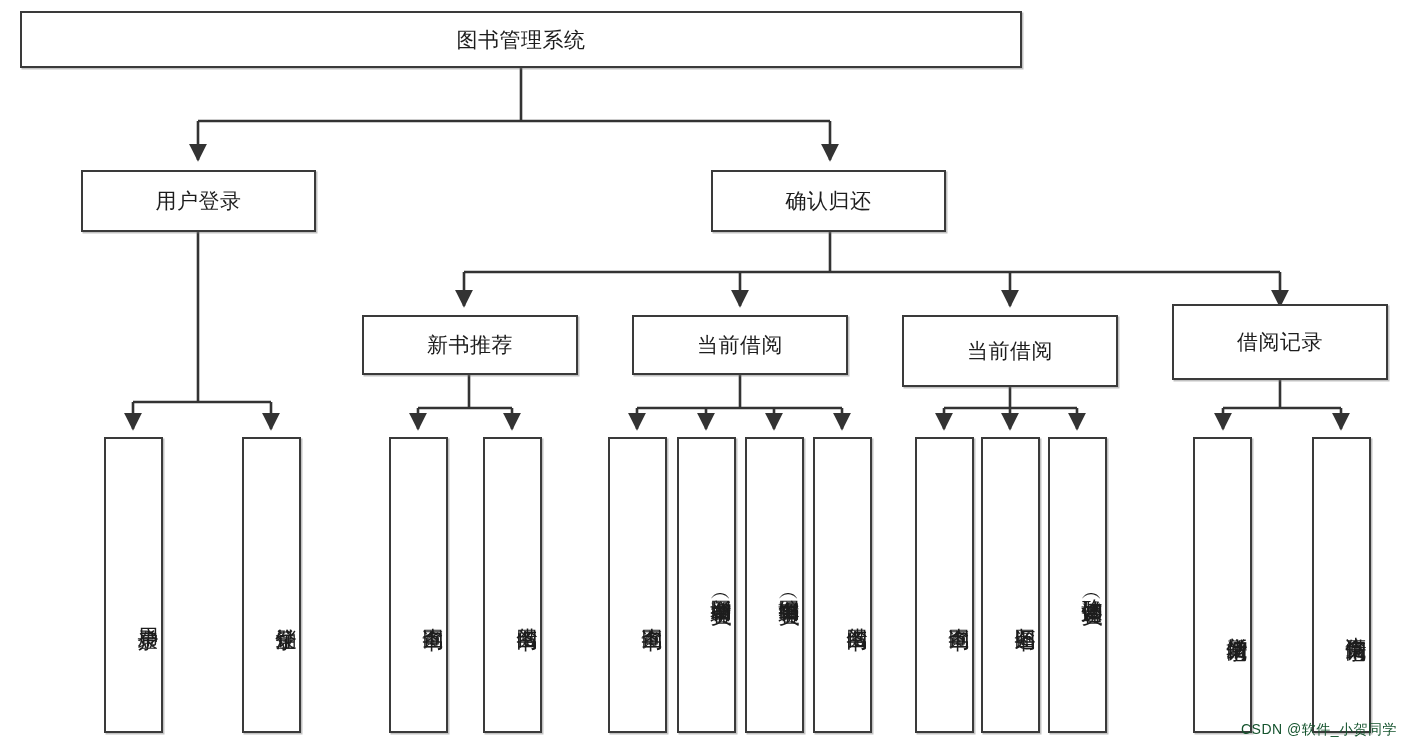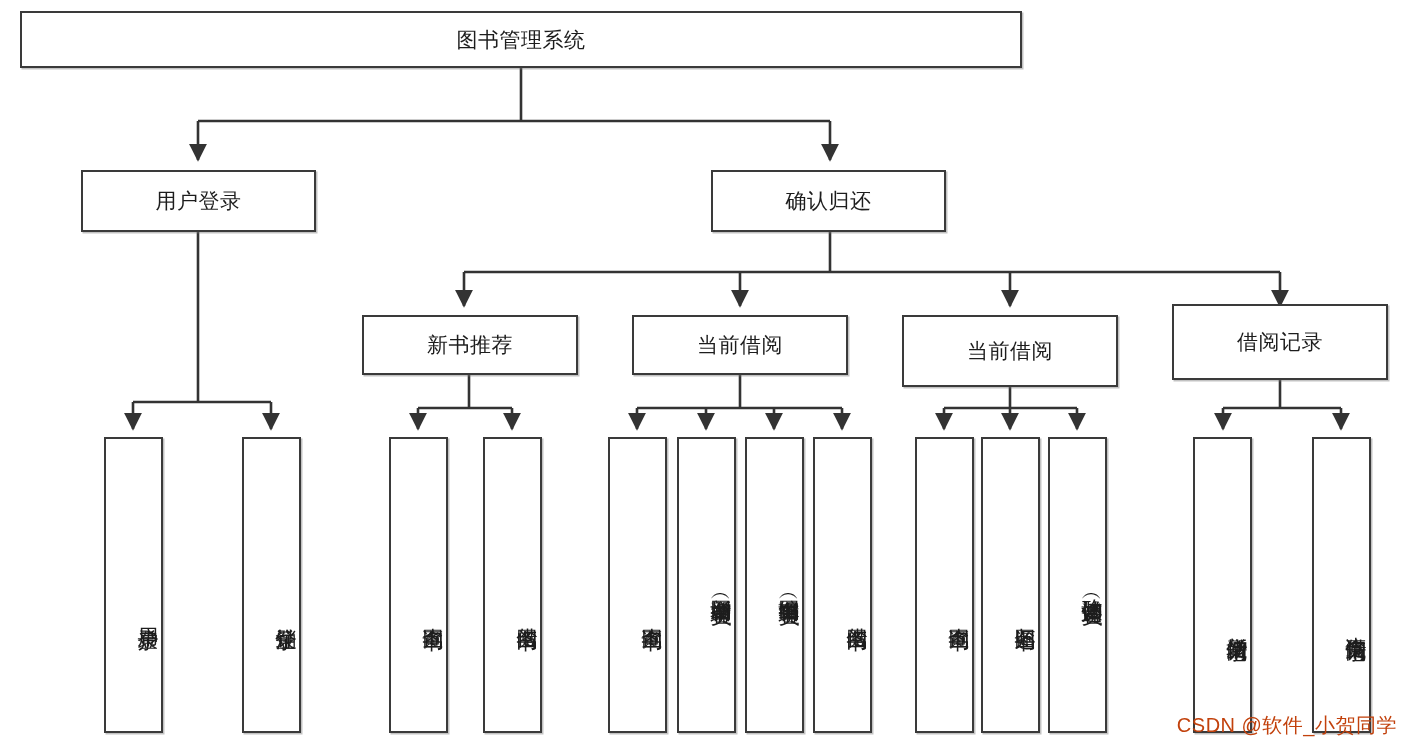--- a/index.html
+++ b/index.html
@@ -57,22 +57,22 @@
     display: block;
     text-align: center;
   }
   .node.v.tall > .vtext { margin-top: 2px; }
   .node.v.mid > .vtext { margin-top: 56px; }
   .node.v.low > .vtext { margin-top: 76px; }
   .watermark {
     position: absolute;
     right: 8px;
     bottom: 8px;
-    font-size: 20px;
-    color: #c2410c;
+    font-size: 14px;
+    color: #14532d;
     white-space: nowrap;
     letter-spacing: 0.5px;
   }
 </style>
 </head>
 <body>
 
 <div id="canvas">
 
   <svg id="wires" viewBox="0 0 1405 747">

